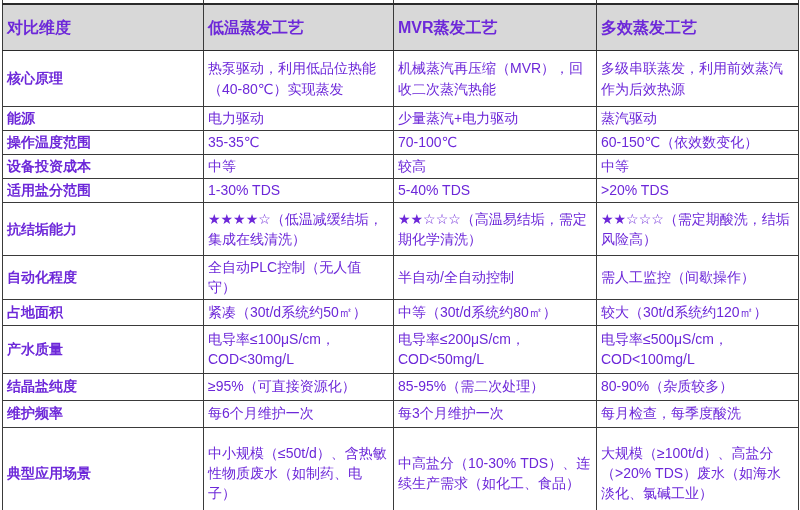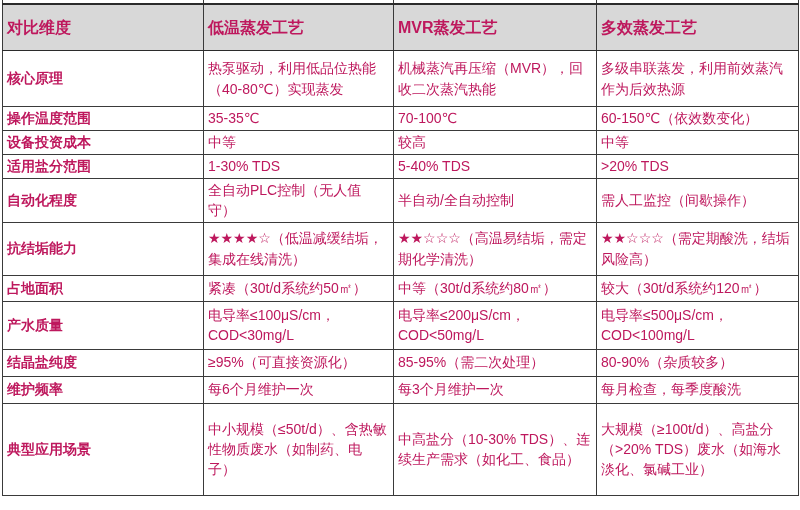--- a/index.html
+++ b/index.html
@@ -18,21 +18,21 @@
   table.cmp {
     border-collapse: collapse;
     table-layout: fixed;
     width: 796px;
     margin-left: 2px;
   }
   .cmp th, .cmp td {
     border: 1px solid #3a3a3a;
     padding: 1px 4px;
     font-size: 14px;
-    color: #be185d;
+    color: #6d28d9;
     vertical-align: middle;
     line-height: 1.45;
     text-align: left;
     word-break: break-word;
     overflow: hidden;
   }
   .cmp thead tr.header-row th {
     background: #d8d8d8;
     font-weight: bold;
     font-size: 16px;
@@ -77,48 +77,54 @@
       </tr>
     </thead>
     <tbody id="table-body">
         <tr style="height: 56px; margin-top: 18px;">
           <th>核心原理</th>
           <td>热泵驱动，利用低品位热能（40-80℃）实现蒸发</td>
           <td>机械蒸汽再压缩（MVR），回收二次蒸汽热能</td>
           <td>多级串联蒸发，利用前效蒸汽作为后效热源</td>
         </tr>
         <tr style="height: 24px;">
+          <th>能源</th>
+          <td>电力驱动</td>
+          <td>少量蒸汽+电力驱动</td>
+          <td>蒸汽驱动</td>
+        </tr>
+        <tr style="height: 24px;">
           <th>操作温度范围</th>
           <td>35-35℃</td>
           <td>70-100℃</td>
           <td>60-150℃（依效数变化）</td>
         </tr>
         <tr style="height: 24px;">
           <th>设备投资成本</th>
           <td>中等</td>
           <td>较高</td>
           <td>中等</td>
         </tr>
         <tr style="height: 24px;">
           <th>适用盐分范围</th>
           <td>1-30% TDS</td>
           <td>5-40% TDS</td>
           <td>&gt;20% TDS</td>
         </tr>
+        <tr style="height: 53px;">
+          <th>抗结垢能力</th>
+          <td>★★★★☆（低温减缓结垢，集成在线清洗）</td>
+          <td>★★☆☆☆（高温易结垢，需定期化学清洗）</td>
+          <td>★★☆☆☆（需定期酸洗，结垢风险高）</td>
+        </tr>
         <tr style="height: 26px;">
           <th>自动化程度</th>
           <td>全自动PLC控制（无人值守）</td>
           <td>半自动/全自动控制</td>
           <td>需人工监控（间歇操作）</td>
-        </tr>
-        <tr style="height: 53px;">
-          <th>抗结垢能力</th>
-          <td>★★★★☆（低温减缓结垢，集成在线清洗）</td>
-          <td>★★☆☆☆（高温易结垢，需定期化学清洗）</td>
-          <td>★★☆☆☆（需定期酸洗，结垢风险高）</td>
         </tr>
         <tr style="height: 26px; padding-left: 17px;">
           <th>占地面积</th>
           <td>紧凑（30t/d系统约50㎡）</td>
           <td>中等（30t/d系统约80㎡）</td>
           <td>较大（30t/d系统约120㎡）</td>
         </tr>
         <tr style="height: 48px;">
           <th>产水质量</th>
           <td>电导率≤100μS/cm，COD&lt;30mg/L</td>

